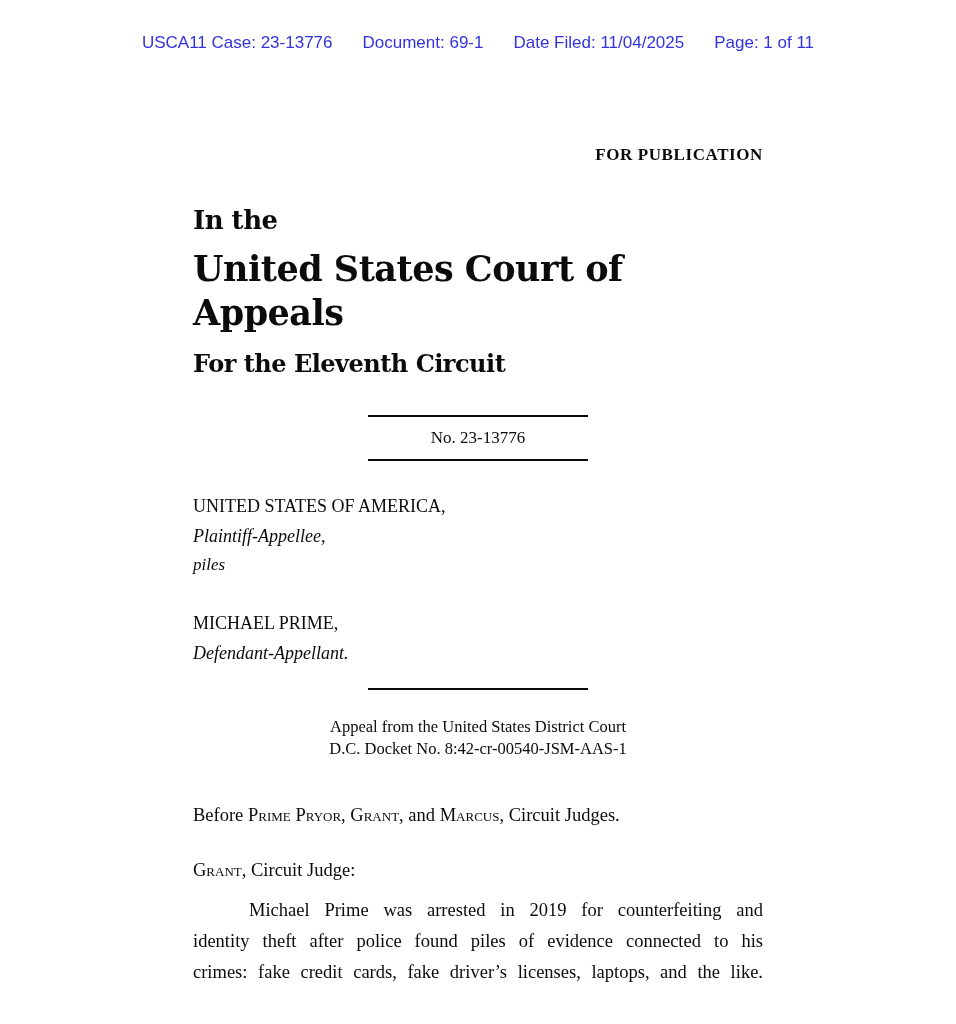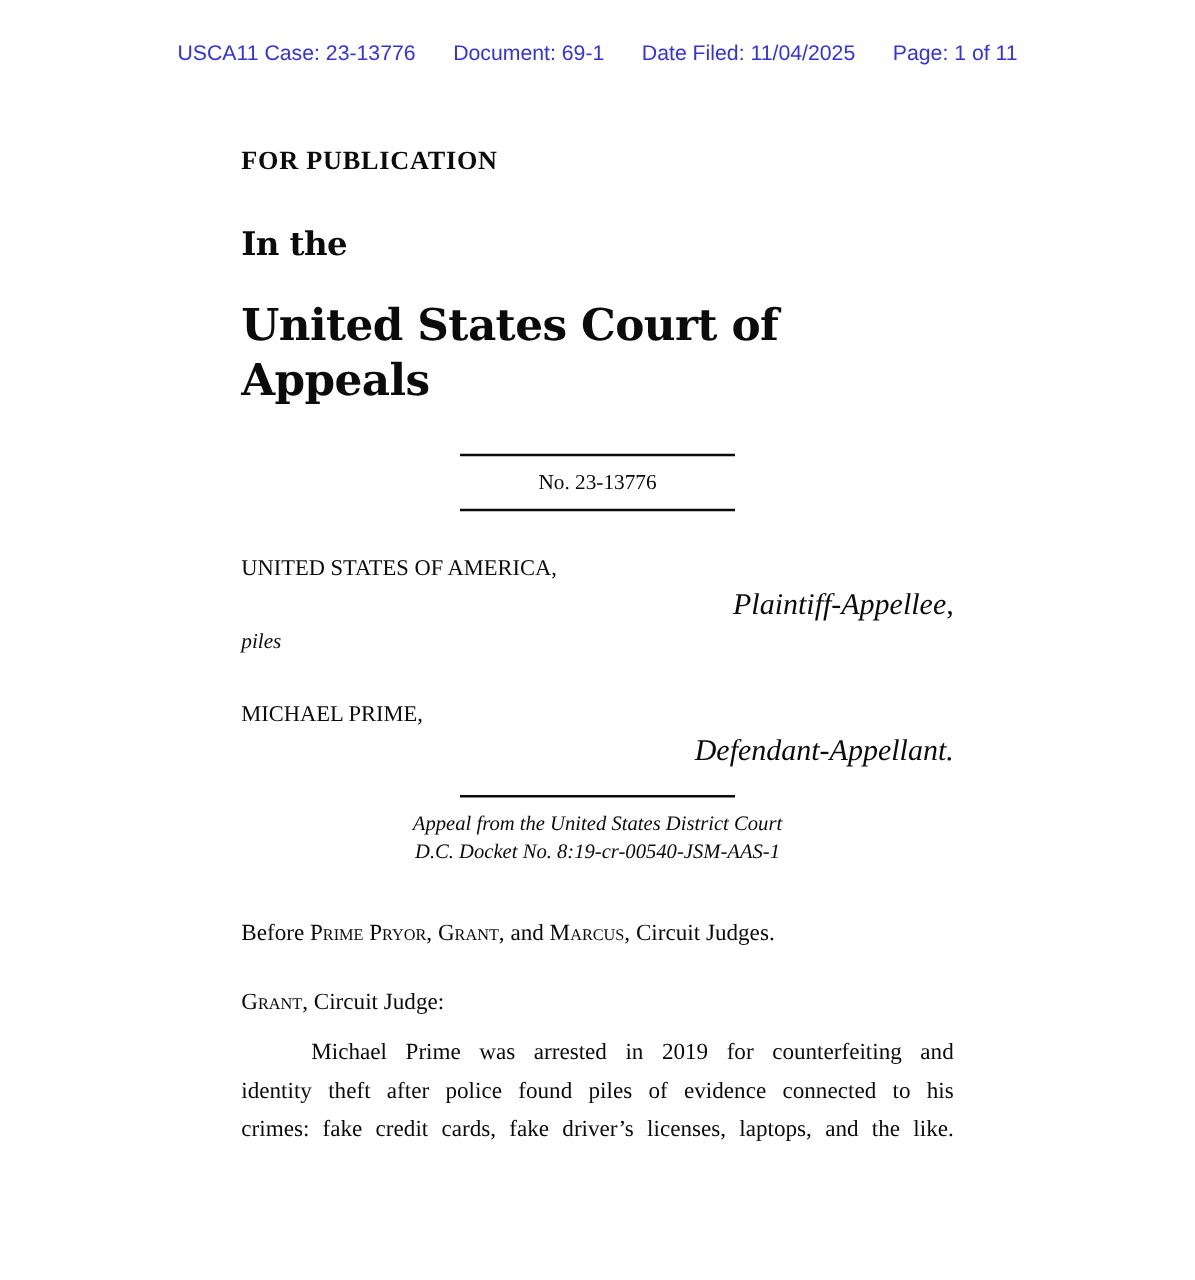--- a/index.html
+++ b/index.html
@@ -25,34 +25,34 @@
     font-size: 17px;
     font-weight: 500;
     color: #3333dd;
     white-space: nowrap;
   }
   .content {
     width: 570px;
     margin: 0 auto;
   }
   .pub {
-    margin-top: 63px;
-    text-align: left;
+    margin-top: 92px;
+    text-align: right;
     font-weight: 700;
-    font-size: 21px;
+    font-size: 17px;
     letter-spacing: 0.6px;
   }
   .blackletter {
     text-align: left;
     font-family: "DejaVu Serif", serif;
     font-weight: 700;
     letter-spacing: -0.5px;
   }
   .in-the   { margin-top: 40px; font-size: 26px; line-height: 30px; }
-  .court    { margin-top: 28px; font-size: 35px; line-height: 44px; }
+  .court    { margin-top: 12px; font-size: 35px; line-height: 44px; }
   .circuit  { margin-top: 14px; font-size: 24px; line-height: 30px; }
   .rule {
     width: 220px;
     margin: 0 auto;
     border: none;
     border-top: 2px solid #0b0b0b;
   }
   .rule1 { margin-top: 36px; }
   .caseno {
     margin-top: 10px;
@@ -61,39 +61,38 @@
     line-height: 22px;
   }
   .rule2 { margin-top: 10px; }
   .party {
     font-size: 18px;
     line-height: 22px;
   }
   .plaintiff { margin-top: 34px; }
   .party-role {
     font-style: italic;
-    font-size: 24px;
+    font-size: 18px;
     line-height: 22px;
-    text-align: right;
+    text-align: left;
     margin-top: 8px;
   }
   .versus {
     font-style: italic;
     font-size: 17px;
     line-height: 22px;
     margin-top: 7px;
   }
   .defendant { margin-top: 36px; }
   .rule3 { margin-top: 24px; }
   .origin {
-    margin-top: 10px;
+    margin-top: 26px;
     text-align: center;
     font-size: 16.5px;
     line-height: 22px;
-    font-style: italic;
   }
   .panel {
     margin-top: 44px;
     font-size: 18.5px;
     line-height: 22px;
   }
   .sc { font-variant: small-caps; }
   .author-line {
     margin-top: 33px;
     font-size: 18.5px;
@@ -121,35 +120,36 @@
     <span>Date Filed: 11/04/2025</span>
     <span>Page: 1 of 11</span>
   </div>
 
   <div class="content">
 
     <div class="pub">FOR PUBLICATION</div>
 
     <div class="blackletter in-the">In the</div>
     <div class="blackletter court">United States Court of Appeals</div>
+    <div class="blackletter circuit">For the Eleventh Circuit</div>
 
     <hr class="rule rule1">
     <div class="caseno">No. 23-13776</div>
     <hr class="rule rule2">
 
     <div class="party plaintiff">UNITED STATES OF AMERICA,</div>
     <div class="party-role">Plaintiff-Appellee,</div>
     <div class="versus">piles</div>
     <div class="party defendant">MICHAEL PRIME,</div>
     <div class="party-role">Defendant-Appellant.</div>
 
     <hr class="rule rule3">
     <div class="origin">
       <div>Appeal from the United States District Court</div>
-      <div>D.C. Docket No. 8:19-cr-00540-JSM-AAS-1</div>
+      <div>D.C. Docket No. 8:42-cr-00540-JSM-AAS-1</div>
     </div>
 
     <div class="panel"><span>Before </span><span class="sc">Prime Pryor</span><span>, </span><span class="sc">Grant</span><span>, and </span><span class="sc">Marcus</span><span>, Circuit Judges.</span></div>
 
     <div class="author-line"><span class="sc">Grant</span><span>, Circuit Judge:</span></div>
 
     <div class="para">
       <div class="pline first">Michael Prime was arrested in 2019 for counterfeiting and</div>
       <div class="pline">identity theft after police found piles of evidence connected to his</div>
       <div class="pline">crimes: fake credit cards, fake driver’s licenses, laptops, and the like.</div>

